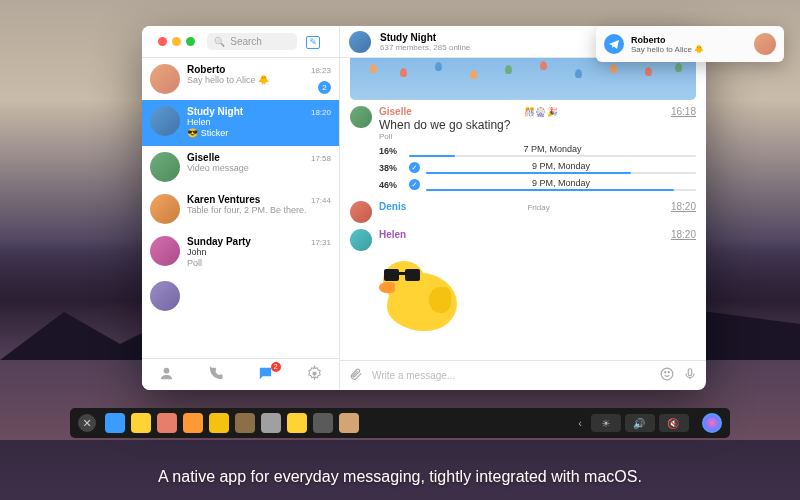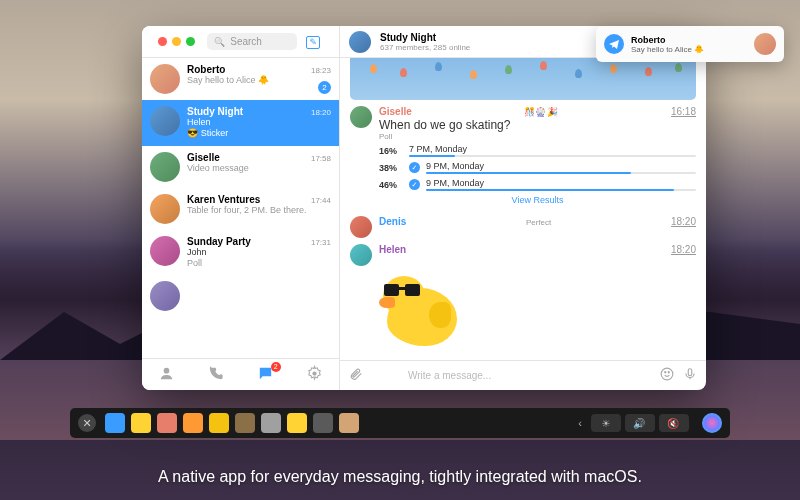--- a/index.html
+++ b/index.html
@@ -88,35 +88,35 @@
 .msg-name { font-size: 10px; font-weight: 600; color: #e67e6b; }
 .msg-name.blue { color: #3a9cff; }
 .msg-name.purple { color: #9b59b6; }
 .msg-time { font-size: 10px; color: #999; text-decoration: underline; }
 .msg-text { font-size: 12px; color: #333; margin-top: 1px; }
 .poll-title { font-size: 8px; color: #999; margin-bottom: 3px; }
 .poll-opt { display: flex; align-items: center; gap: 6px; margin-bottom: 4px; }
 .poll-pct { font-size: 9px; font-weight: 600; width: 24px; color: #333; }
 .poll-check { width: 11px; height: 11px; border-radius: 50%; background: #3a9cff; color: #fff; font-size: 7px; display: flex; align-items: center; justify-content: center; }
 .poll-bar-wrap { flex: 1; }
-.poll-label { font-size: 9px; color: #333; margin-bottom: 1px; }
+.poll-label { font-size: 9px; color: #333; margin-bottom: 1px; text-align: center; }
 .poll-bar { height: 2px; background: #e4e4e4; border-radius: 2px; position: relative; }
 .poll-fill { height: 100%; background: #3a9cff; border-radius: 2px; }
 .view-results { text-align: center; font-size: 9px; color: #3a9cff; margin: 3px 0 5px; }
 .big-sticker { width: 86px; height: 76px; margin-left: 29px; position: relative; }
 .duck-body { position: absolute; width: 70px; height: 58px; background: #ffd333; border-radius: 48% 52% 45% 55% / 58% 54% 46% 42%; bottom: 2px; left: 8px; }
 .duck-head { position: absolute; width: 42px; height: 40px; background: #ffd333; border-radius: 50%; top: 4px; left: 4px; }
 .duck-beak { position: absolute; width: 16px; height: 11px; background: #ff9933; border-radius: 50% 30% 30% 50%; top: 25px; left: 0px; }
 .duck-glasses { position: absolute; width: 36px; height: 13px; top: 12px; left: 5px; }
 .lens { position: absolute; width: 15px; height: 12px; background: #1a1a1a; border-radius: 2px; }
 .lens.l { left: 0; } .lens.r { right: 0; }
 .bridge { position: absolute; width: 8px; height: 3px; background: #1a1a1a; top: 3px; left: 14px; }
 .duck-wing { position: absolute; width: 22px; height: 26px; background: #f5c211; border-radius: 50% 30% 40% 50%; top: 30px; right: 14px; }
 .msg-input { height: 30px; border-top: 1px solid #e4e4e4; display: flex; align-items: center; padding: 0 9px; gap: 9px; color: #aaa; }
-.msg-input-field { flex: 1; font-size: 10px; color: #bbb; margin-left: 36px; }
+.msg-input-field { flex: 1; font-size: 10px; color: #bbb; }
 .notification {
   position: absolute; top: 26px; right: 16px; width: 188px; height: 36px;
   background: #fbfbfb; border-radius: 6px; box-shadow: 0 5px 18px rgba(0,0,0,0.25);
   display: flex; align-items: center; padding: 0 8px; gap: 7px;
 }
 .notif-icon { width: 20px; height: 20px; border-radius: 50%; background: #3a9cff; display: flex; align-items: center; justify-content: center; color: #fff; font-size: 11px; }
 .notif-body { flex: 1; }
 .notif-title { font-size: 9px; font-weight: 600; }
 .notif-text { font-size: 8px; color: #666; }
 .notif-avatar { width: 22px; height: 22px; border-radius: 50%; background: linear-gradient(135deg, #e8a87c, #d4836f); }
@@ -317,30 +317,29 @@
           <div class="poll-opt">
             <span class="poll-pct">46%</span>
             <span class="poll-check">✓</span>
             <div class="poll-bar-wrap">
                 <div class="poll-label">9 PM, Monday</div>
                 <div class="poll-bar">
                   <div class="poll-fill" style="width:92%"></div>
                 </div>
               </div>
           </div>
-          <div class="view-results">View Results</div>
         </div>
       </div>
 
       <div class="msg">
         <div class="avatar a8"></div>
         <div class="msg-body">
           <div class="msg-head">
             <span class="msg-name blue">Denis</span>
-            <span style="font-size:8px;color:#999">Perfect</span>
+            <span style="font-size:8px;color:#999">Friday</span>
             <span class="msg-time">18:20</span>
           </div>
         </div>
       </div>
 
       <div class="msg">
         <div class="avatar a6"></div>
         <div class="msg-body">
           <div class="msg-head">
             <span class="msg-name purple">Helen</span>

